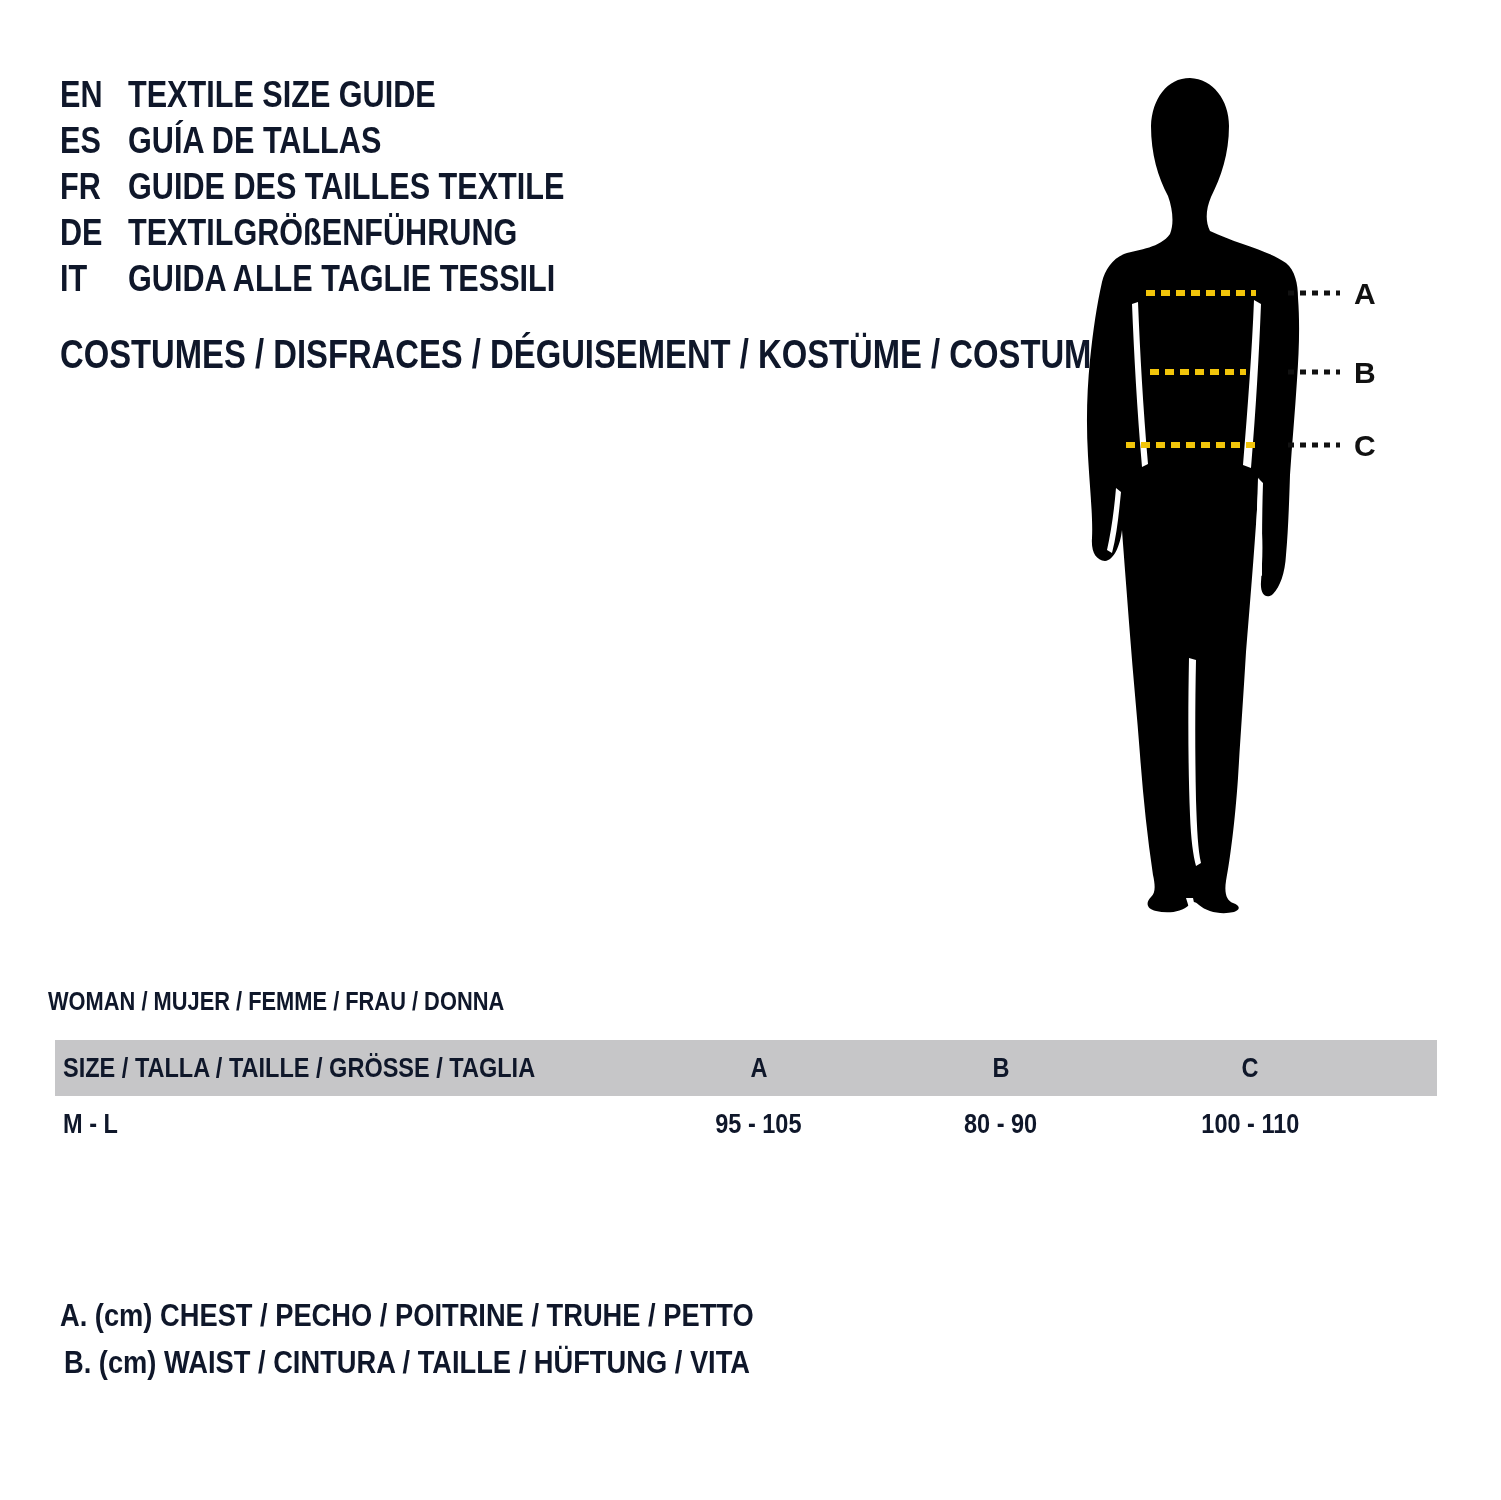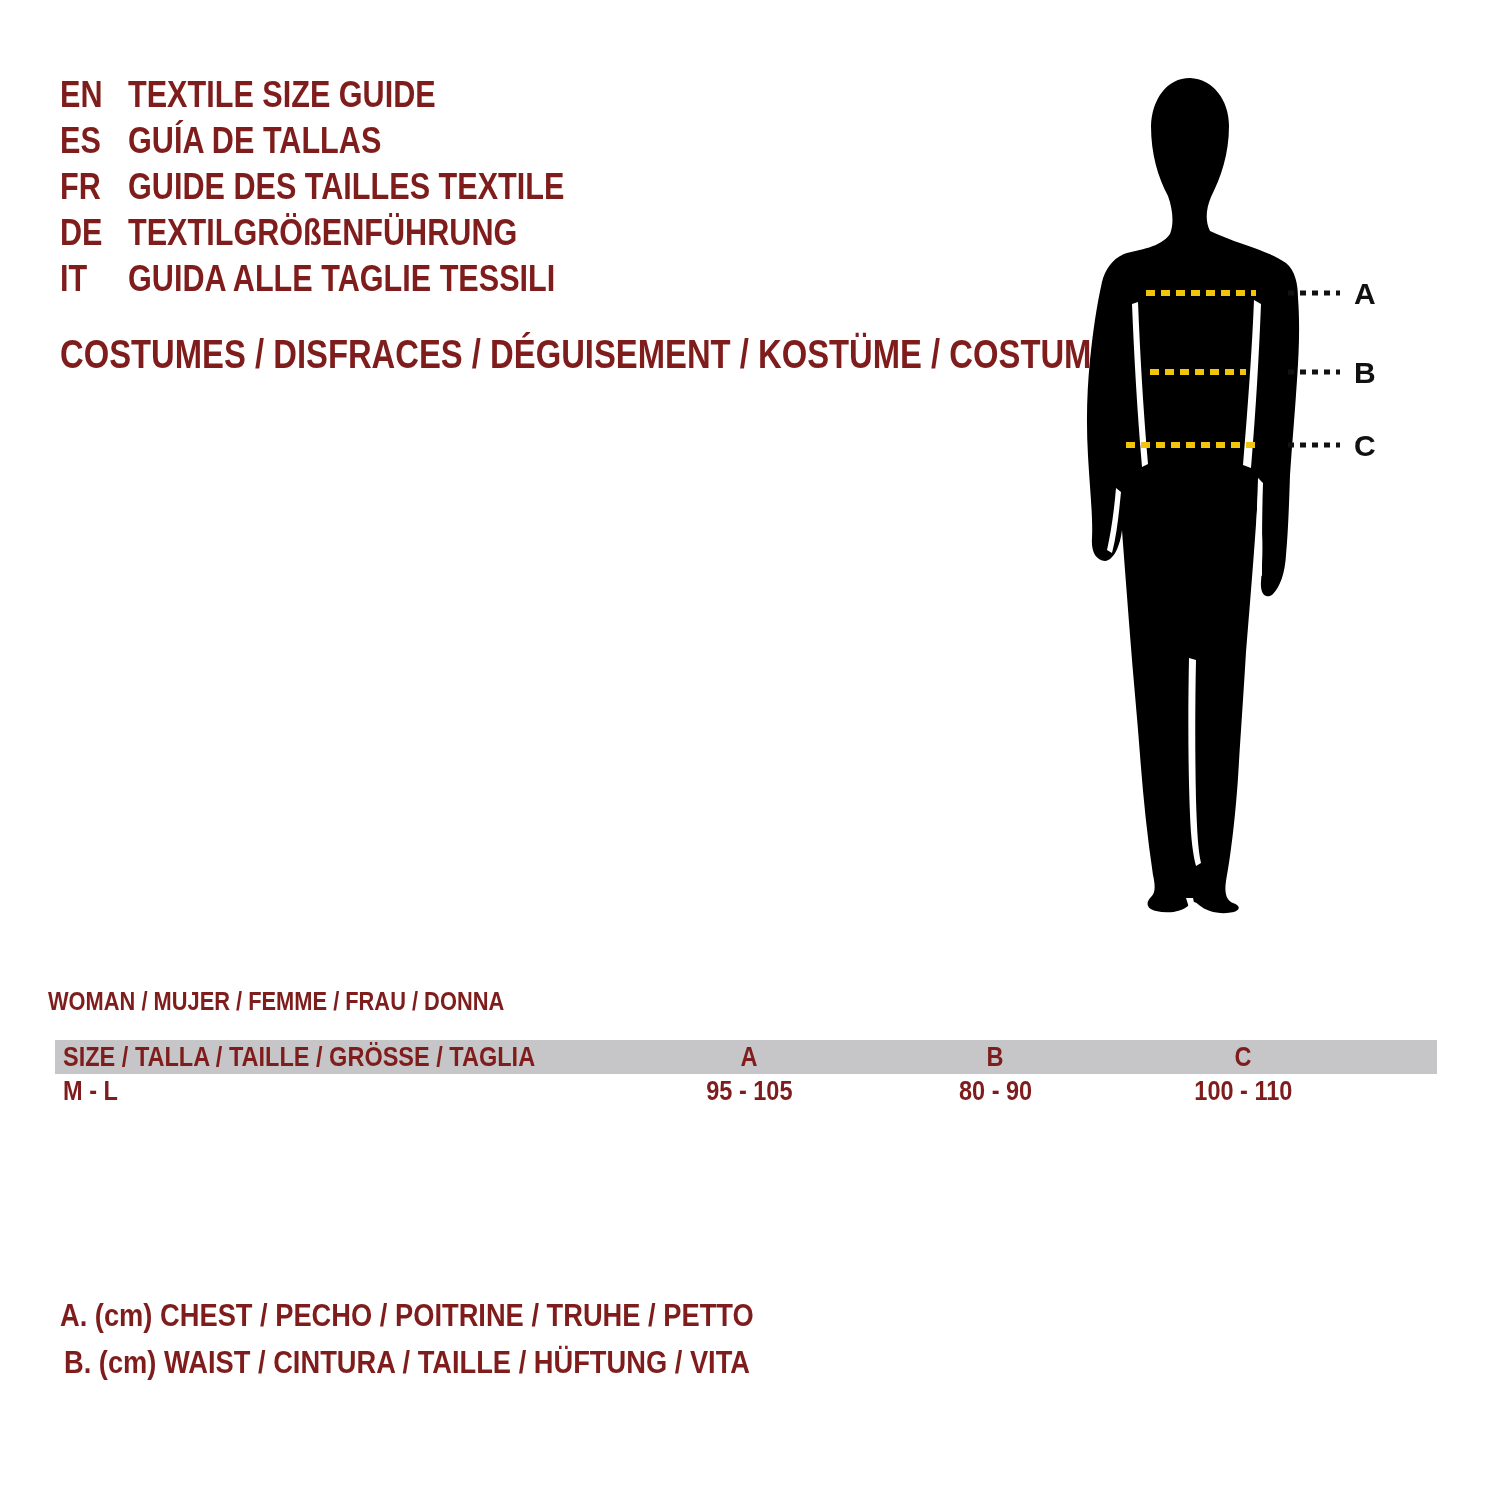--- a/index.html
+++ b/index.html
@@ -1,19 +1,19 @@
 <!DOCTYPE html>
 <html><head>
 <meta charset="utf-8">
 <style>
   * { margin:0; padding:0; box-sizing:border-box; }
   html,body { background:#ffffff; }
   .page {
     position:relative; width:1501px; height:1500px;
-    background:#ffffff; overflow:hidden; color:#7f1d1d;
+    background:#ffffff; overflow:hidden; color:#0f172a;
     font-family:"Liberation Sans", sans-serif; font-weight:700;
   }
   .cond-l { display:inline-block; transform:scaleX(0.84); transform-origin:0 50%; white-space:nowrap; }
   .cond-c { display:inline-block; transform:scaleX(0.84); transform-origin:50% 50%; white-space:nowrap; }
 
   
   .langs { position:absolute; left:60px; top:72px; font-size:36px; }
   .lang-row { height:46px; line-height:46px; display:flex; transform:scaleX(0.85); transform-origin:0 0; white-space:nowrap; }
   .lang-code { width:80px; flex:0 0 80px; }
 
@@ -23,21 +23,21 @@
 
   
   .figure-wrap { position:absolute; left:1000px; top:60px; width:480px; height:900px; }
   .figure-wrap svg text { font-family:"Liberation Sans", sans-serif; font-weight:700; }
 
   
   .woman-title { position:absolute; left:48px; top:984px; font-size:26px; line-height:34px; }
 
   
   .size-table { position:absolute; left:55px; top:1040px; width:1382px; border-collapse:collapse; font-size:28px; }
-  .size-table th, .size-table td { height:31px; padding:1px; text-align:center; vertical-align:middle; font-weight:700;text-decoration:underline; }
+  .size-table th, .size-table td { height:31px; padding:12px; text-align:center; vertical-align:middle; font-weight:700;text-decoration:underline; }
   .size-table th:first-child, .size-table td:first-child { text-align:left; padding-left:8px; }
   .size-table th:nth-child(4), .size-table td:nth-child(4) { padding-right:70px; }
   .size-table thead tr { background:#c6c6c8; }
   .size-table tbody tr:nth-child(even) { background:#f2f2f2; }
   col.c1 { width:542px; } col.c2 { width:256px; } col.c3 { width:256px; } col.c4 { width:328px; }
 
   
   .legend { position:absolute; left:60px; top:1292px; font-size:31px;text-align:center; }
   .legend-row { height:47px; line-height:47px; }
   .legend-row .inner { display:inline-block; transform:scaleX(0.88); transform-origin:0 50%; white-space:nowrap; }

